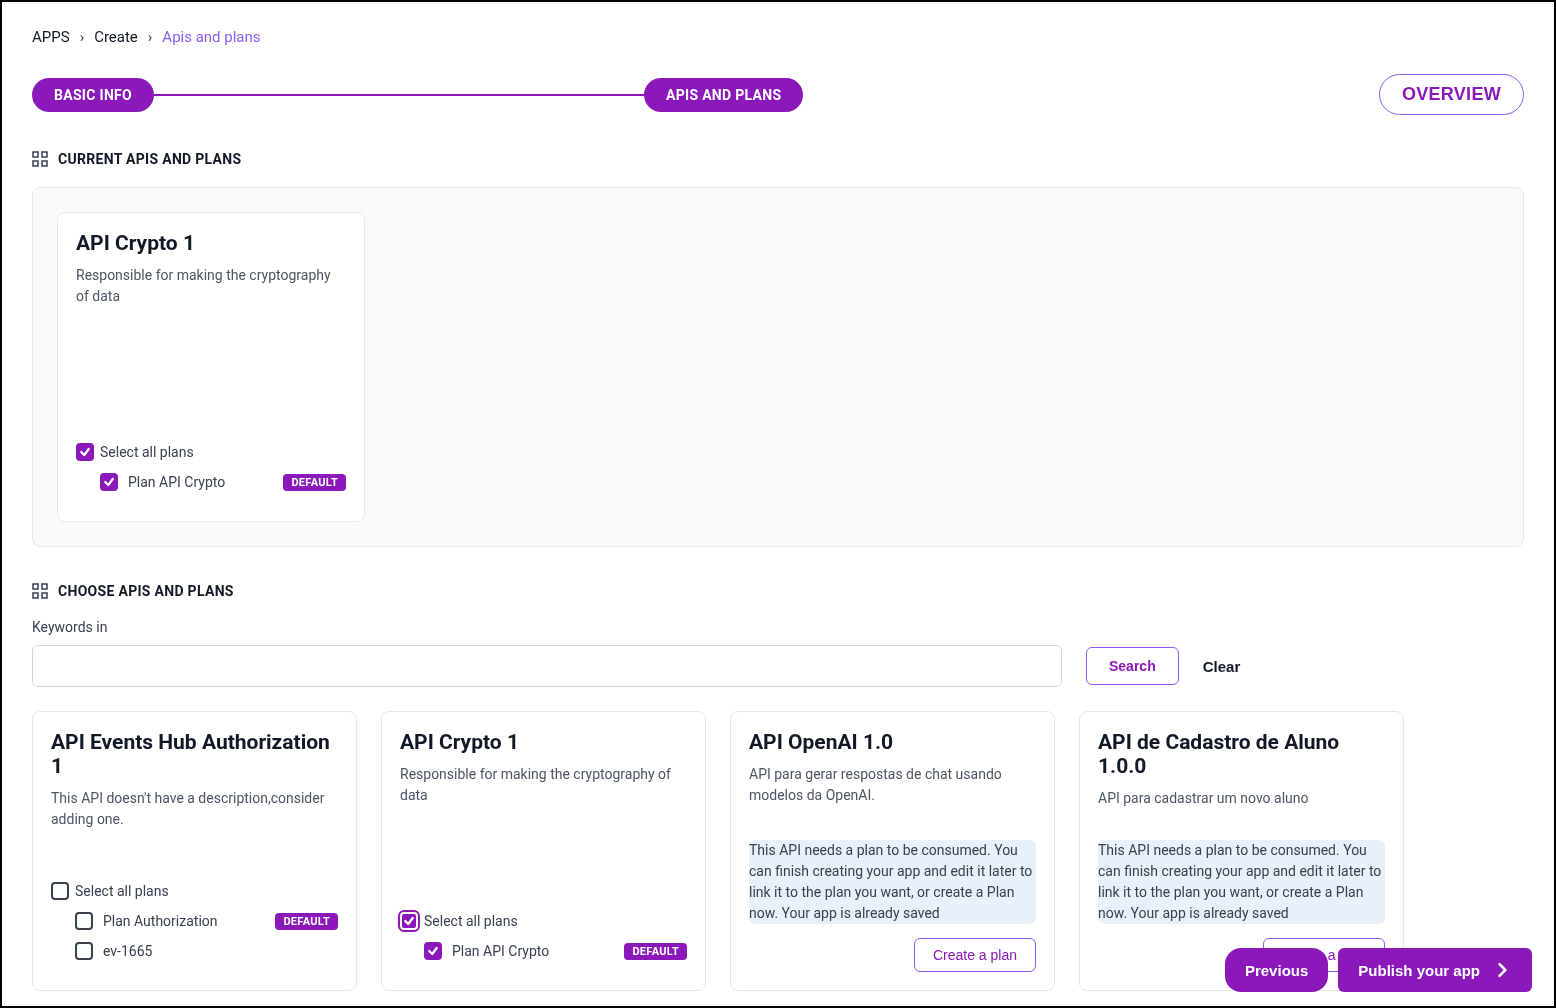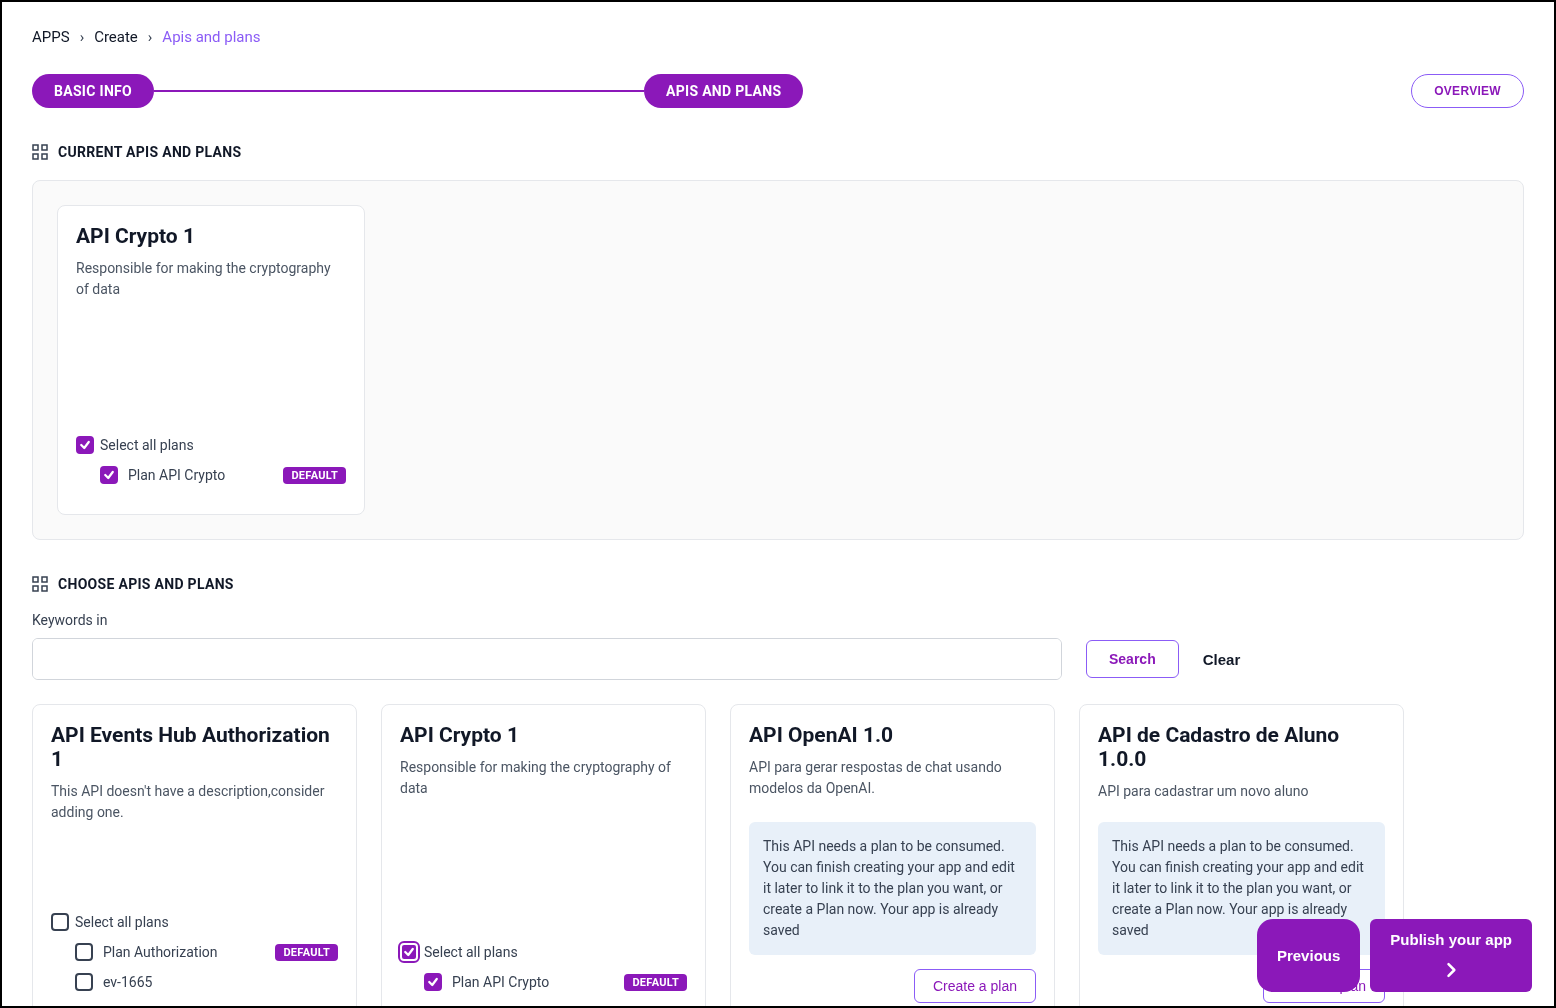--- a/index.html
+++ b/index.html
@@ -15,21 +15,21 @@
     }
     .container { padding: 24px 28px; position: relative; height: 100%; }
     .breadcrumb { display: flex; align-items: center; gap: 10px; font-size: 15px; margin-bottom: 28px; }
     .breadcrumb-link { color: #111827; cursor: pointer; }
     .breadcrumb-current { color: #8b5cf6; }
     .chevron { color: #374151; font-size: 15px; }
     .stepper-row { display: flex; align-items: center; justify-content: space-between; margin-bottom: 36px; }
     .stepper { display: flex; align-items: center; }
     .step-pill { background: #8b18b9; color: #fff; padding: 9px 22px; border-radius: 999px; font-weight: 700; font-size: 14px; letter-spacing: 0.3px; cursor: pointer; }
     .step-connector { height: 2px; width: 490px; background: #8b18b9; }
-    .overview-btn { border: 1.5px solid #8b5cf6; color: #8b18b9; background: #fff; padding: 9px 22px; border-radius: 999px; font-weight: 700; font-size: 12px; letter-spacing: 0.3px; cursor: pointer; }
+    .overview-btn { border: 1.5px solid #8b5cf6; color: #8b18b9; background: #fff; padding: 9px 22px; border-radius: 999px; font-weight: 700; font-size: 18px; letter-spacing: 0.3px; cursor: pointer; }
     .section-title-row { display: flex; align-items: center; gap: 10px; margin-bottom: 20px; }
     .grid-icon { width: 16px; height: 16px; }
     .section-title { font-weight: 700; font-size: 14px; letter-spacing: 0.3px; color: #111827; }
     .current-box { border: 1px solid #e5e7eb; border-radius: 8px; background: #fafafa; padding: 24px; margin-bottom: 36px; }
     .api-card { background: #fff; border: 1px solid #e5e7eb; border-radius: 8px; width: 308px; padding: 18px; min-height: 310px; display: flex; flex-direction: column; }
     .api-card-title { font-weight: 700; font-size: 21px; color: #111827; margin-bottom: 10px; }
     .api-card-desc { font-size: 14px; color: #4b5563; line-height: 1.5; flex: 0 0 auto; }
     .api-card-spacer { flex: 1; min-height: 40px; }
     .checkbox-row { display: flex; align-items: center; gap: 6px; font-size: 14px; color: #374151; margin-bottom: 12px; }
     .checkbox-row.indent { margin-left: 24px; justify-content: space-between; }
@@ -42,25 +42,25 @@
     .keywords-label { font-size: 14px; color: #374151; margin-bottom: 10px; }
     .search-row { display: flex; align-items: center; gap: 24px; margin-bottom: 24px; }
     .search-input-wrap { display: flex; border: 1px solid #d1d5db; border-radius: 6px; width: 1030px; height: 42px; overflow: hidden; }
     .search-input { flex: 1; border: none; outline: none; padding: 0 14px; font-size: 15px; }
     .search-select { border: none; border-left: 1px solid #d1d5db; padding: 0 36px 0 14px; font-size: 15px; color: #374151; outline: none; background: #fff; position: relative; cursor: pointer; display: flex; align-items: center; width: 200px; }
     .select-caret { position: absolute; right: 12px; color: #6b7280; font-size: 10px; line-height: 1; }
     .search-btn { border: 1.5px solid #8b5cf6; color: #8b18b9; background: #fff; padding: 10px 22px; border-radius: 6px; font-weight: 700; font-size: 14px; cursor: pointer; }
     .clear-btn { background: none; border: none; color: #111827; font-weight: 700; font-size: 15px; cursor: pointer; }
     .cards-grid { display: flex; gap: 24px; }
     .grid-card { background: #fff; border: 1px solid #e5e7eb; border-radius: 8px; width: 325px; padding: 18px; min-height: 280px; display: flex; flex-direction: column; }
-    .alert-box { background: #e8f0f9; border-radius: 6px; padding: 14px; font-size: 14px; color: #374151; line-height: 1.5; margin-top: auto; }
+    .alert-box { background: #e8f0f9; border-radius: 6px; padding: 0; font-size: 14px; color: #374151; line-height: 1.5; margin-top: auto; }
     .create-plan-btn { border: 1.5px solid #8b5cf6; color: #8b18b9; background: #fff; padding: 8px 18px; border-radius: 6px; font-size: 14px; cursor: pointer; align-self: flex-end; margin-top: 14px; }
     .footer-actions { position: absolute; bottom: 12px; right: 20px; display: flex; gap: 10px; }
     .prev-btn { background: #8b18b9; color: #fff; border: none; padding: 12px 20px; border-radius: 16px; font-weight: 700; font-size: 15px; cursor: pointer; }
-    .publish-btn { background: #8b18b9; color: #fff; border: none; padding: 12px 20px; border-radius: 6px; font-weight: 700; font-size: 15px; cursor: pointer; display: flex; align-items: center; gap: 12px; flex-direction: column; }
+    .publish-btn { background: #8b18b9; color: #fff; border: none; padding: 12px 20px; border-radius: 6px; font-weight: 700; font-size: 15px; cursor: pointer; display: flex; align-items: center; gap: 12px; }
     .publish-btn svg { width: 20px; height: 20px; }
   </style>
 </head>
 <body>
 
 <div class="container">
 
   <div class="breadcrumb">
     <span class="breadcrumb-link">APPS</span>
     <span class="chevron">›</span>

